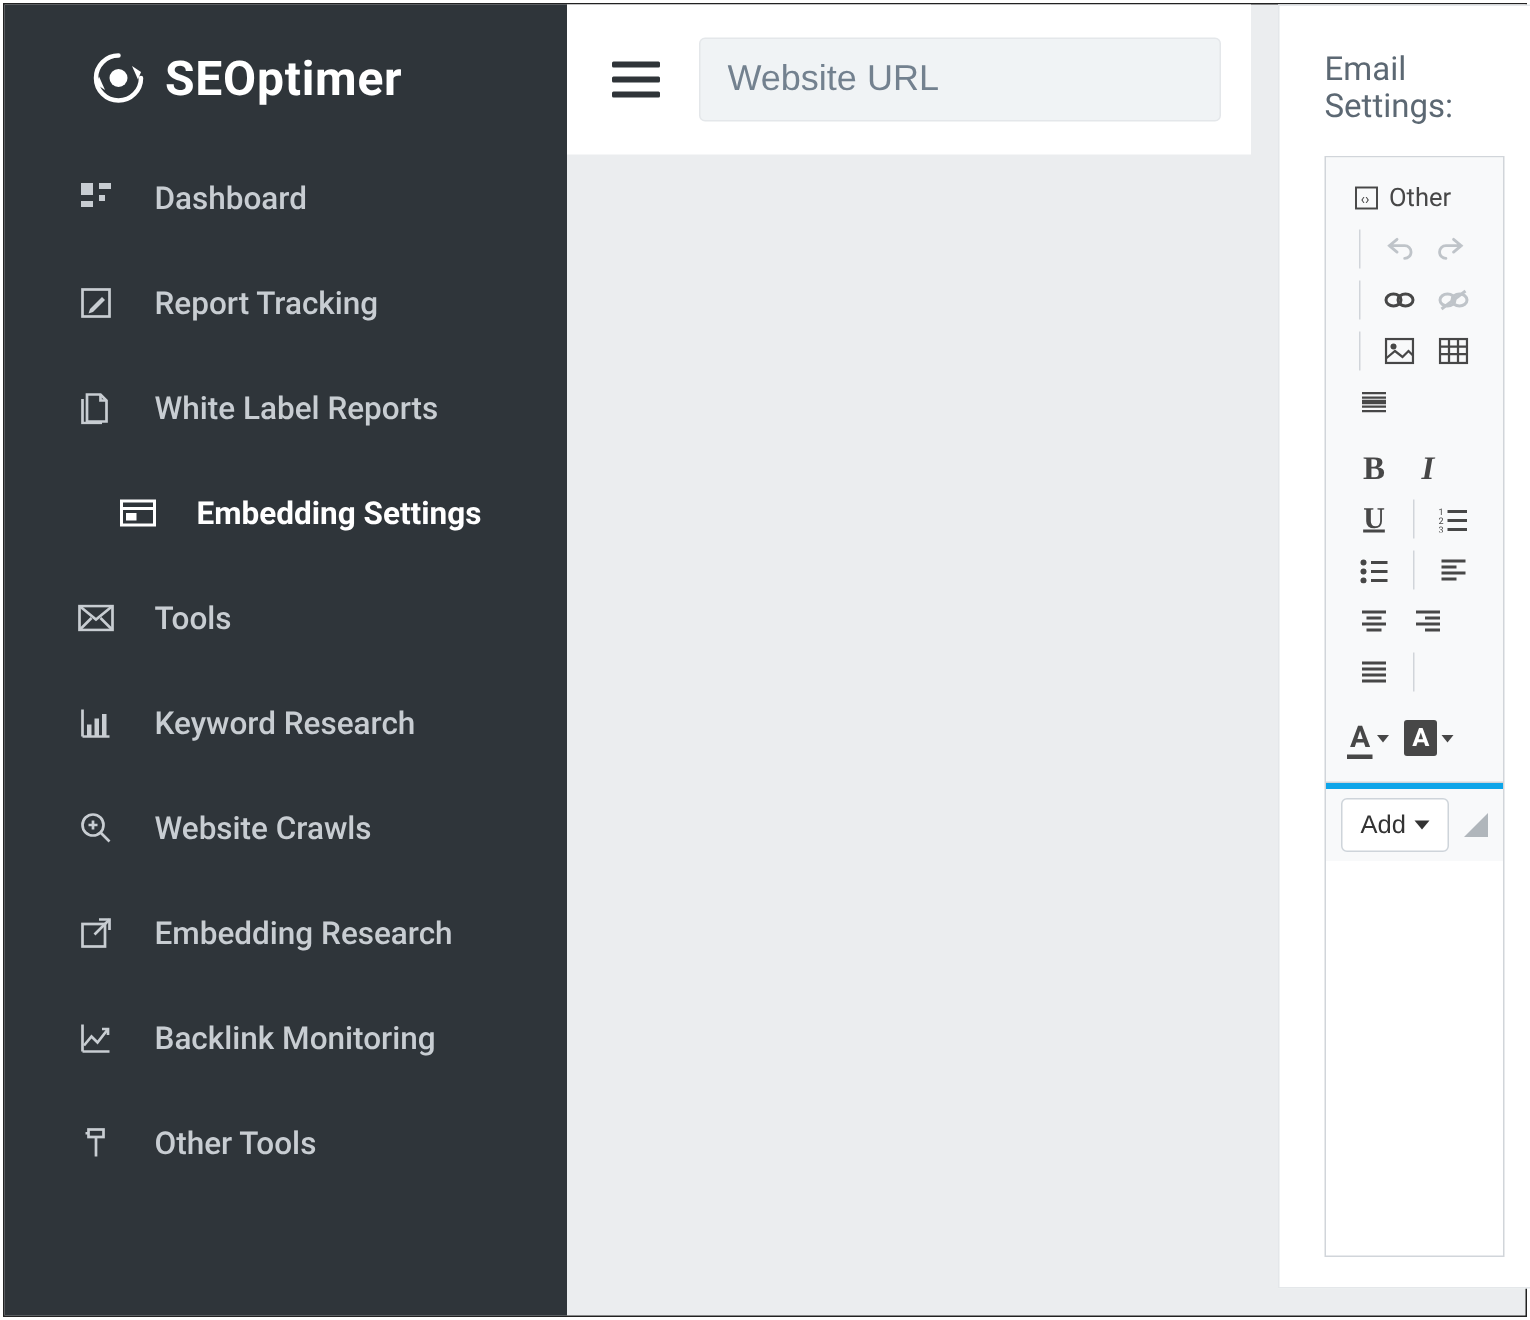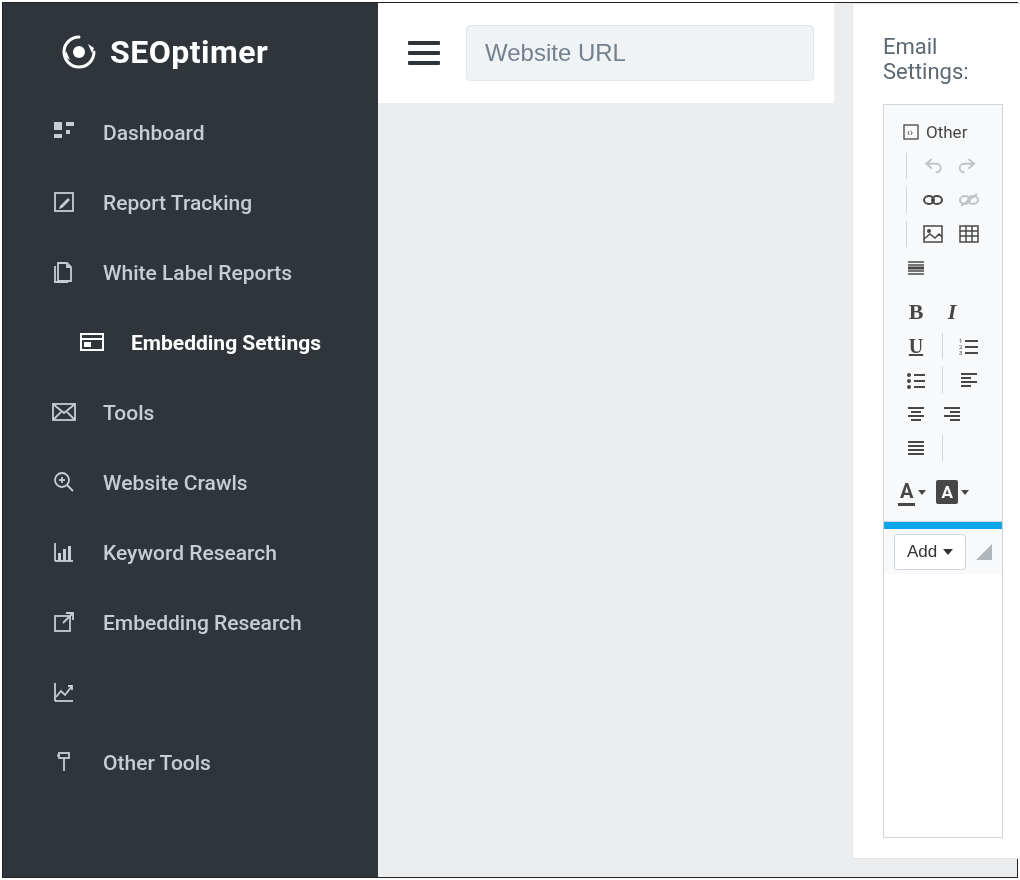--- a/index.html
+++ b/index.html
@@ -194,21 +194,21 @@
   }
   .editor-body {
     flex: 1;
     padding: 26px 28px;
     font-size: 19px;
     color: #333;
     line-height: 1.7;
     font-family: Arial, sans-serif;
   }
   .editor-footer {
-    border-top: 7px solid #0ea5e9;
+    border-top: 4px solid #0ea5e9;
     background: #f8f9fa;
     height: 52px;
     display: flex;
     align-items: center;
     justify-content: flex-end;
     padding: 0 10px;
     gap: 10px;
   }
   .add-btn {
     height: 36px;
@@ -305,59 +305,60 @@
               <polyline points="1,1 12,10 23,1" fill="none" stroke="currentColor" stroke-width="1.8"></polyline>
               <line x1="1" y1="17" x2="9" y2="9" stroke="currentColor" stroke-width="1.8"></line>
               <line x1="23" y1="17" x2="15" y2="9" stroke="currentColor" stroke-width="1.8"></line>
             </svg>
           </span>
           <span class="label">Tools</span>
         </li>
         <li class="nav-item">
           <span class="icon" style="color: rgb(200, 205, 210);">
             <svg width="22" height="22" viewBox="0 0 22 22">
-              <circle cx="9" cy="9" r="7" fill="none" stroke="currentColor" stroke-width="1.8"></circle>
-              <line x1="14" y1="14" x2="20" y2="20" stroke="currentColor" stroke-width="1.8"></line>
-              <line x1="9" y1="6" x2="9" y2="12" stroke="currentColor" stroke-width="1.8"></line>
-              <line x1="6" y1="9" x2="12" y2="9" stroke="currentColor" stroke-width="1.8"></line>
-            </svg>
-          </span>
-          <span class="label">Website Crawls</span>
-        </li>
-        <li class="nav-item">
-          <span class="icon" style="color: rgb(200, 205, 210);">
-            <svg width="22" height="22" viewBox="0 0 22 22">
               <line x1="2" y1="20" x2="2" y2="2" stroke="currentColor" stroke-width="1.8"></line>
               <line x1="2" y1="20" x2="20" y2="20" stroke="currentColor" stroke-width="1.8"></line>
               <rect x="5" y="12" width="3" height="8" fill="currentColor"></rect>
               <rect x="10" y="8" width="3" height="12" fill="currentColor"></rect>
               <rect x="15" y="5" width="3" height="15" fill="currentColor"></rect>
             </svg>
           </span>
           <span class="label">Keyword Research</span>
         </li>
         <li class="nav-item">
           <span class="icon" style="color: rgb(200, 205, 210);">
             <svg width="22" height="22" viewBox="0 0 22 22">
+              <circle cx="9" cy="9" r="7" fill="none" stroke="currentColor" stroke-width="1.8"></circle>
+              <line x1="14" y1="14" x2="20" y2="20" stroke="currentColor" stroke-width="1.8"></line>
+              <line x1="9" y1="6" x2="9" y2="12" stroke="currentColor" stroke-width="1.8"></line>
+              <line x1="6" y1="9" x2="12" y2="9" stroke="currentColor" stroke-width="1.8"></line>
+            </svg>
+          </span>
+          <span class="label">Website Crawls</span>
+        </li>
+        <li class="nav-item">
+          <span class="icon" style="color: rgb(200, 205, 210);">
+            <svg width="22" height="22" viewBox="0 0 22 22">
               <rect x="2" y="5" width="15" height="15" fill="none" stroke="currentColor" stroke-width="1.8"></rect>
               <polyline points="13,2 20,2 20,9" fill="none" stroke="currentColor" stroke-width="1.8"></polyline>
               <line x1="20" y1="2" x2="10" y2="12" stroke="currentColor" stroke-width="1.8"></line>
             </svg>
           </span>
           <span class="label">Embedding Research</span>
         </li>
         <li class="nav-item">
           <span class="icon" style="color: rgb(200, 205, 210);">
             <svg width="22" height="22" viewBox="0 0 22 22">
               <line x1="2" y1="20" x2="2" y2="2" stroke="currentColor" stroke-width="1.8"></line>
               <line x1="2" y1="20" x2="20" y2="20" stroke="currentColor" stroke-width="1.8"></line>
               <polyline points="3,16 8,10 12,14 19,5" fill="none" stroke="currentColor" stroke-width="1.8"></polyline>
               <polyline points="15,5 19,5 19,9" fill="none" stroke="currentColor" stroke-width="1.8"></polyline>
             </svg>
           </span>
+          <span class="label">Backlink Monitoring</span>
         </li>
         <li class="nav-item">
           <span class="icon" style="color: rgb(200, 205, 210);">
             <svg width="22" height="22" viewBox="0 0 22 22">
               <rect x="6" y="2" width="10" height="5" fill="none" stroke="currentColor" stroke-width="1.8"></rect>
               <line x1="11" y1="7" x2="11" y2="20" stroke="currentColor" stroke-width="1.8"></line>
               <line x1="4" y1="4.5" x2="6" y2="4.5" stroke="currentColor" stroke-width="1.8"></line>
             </svg>
           </span>
           <span class="label">Other Tools</span>

